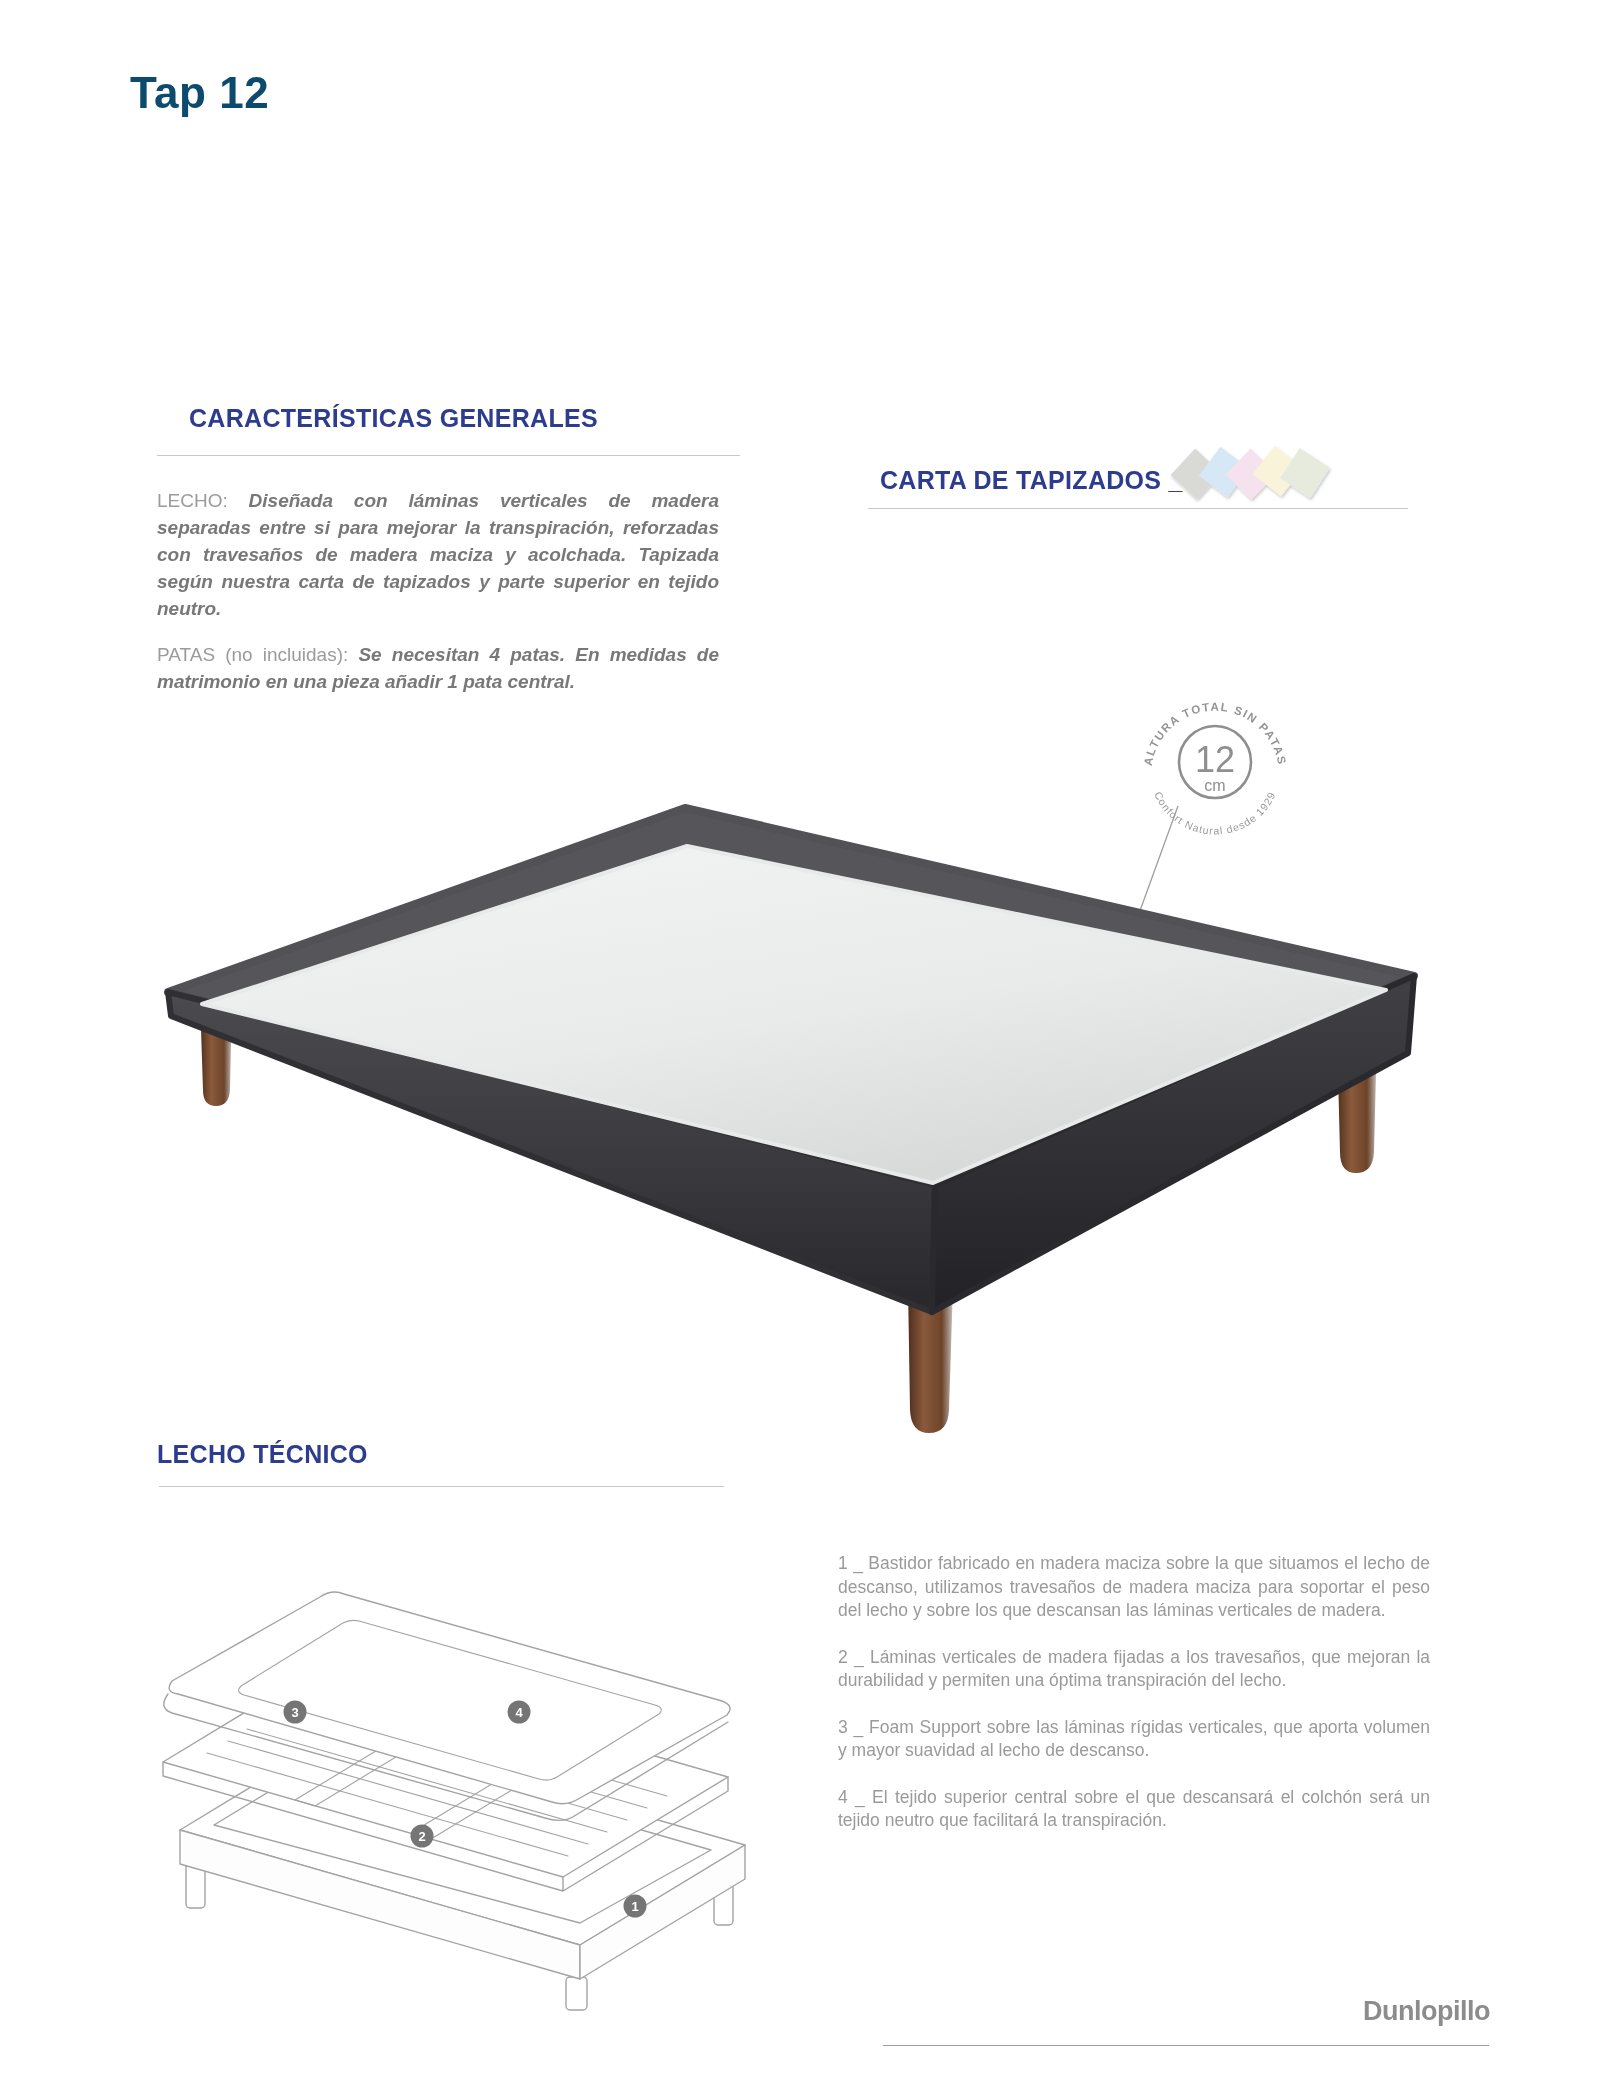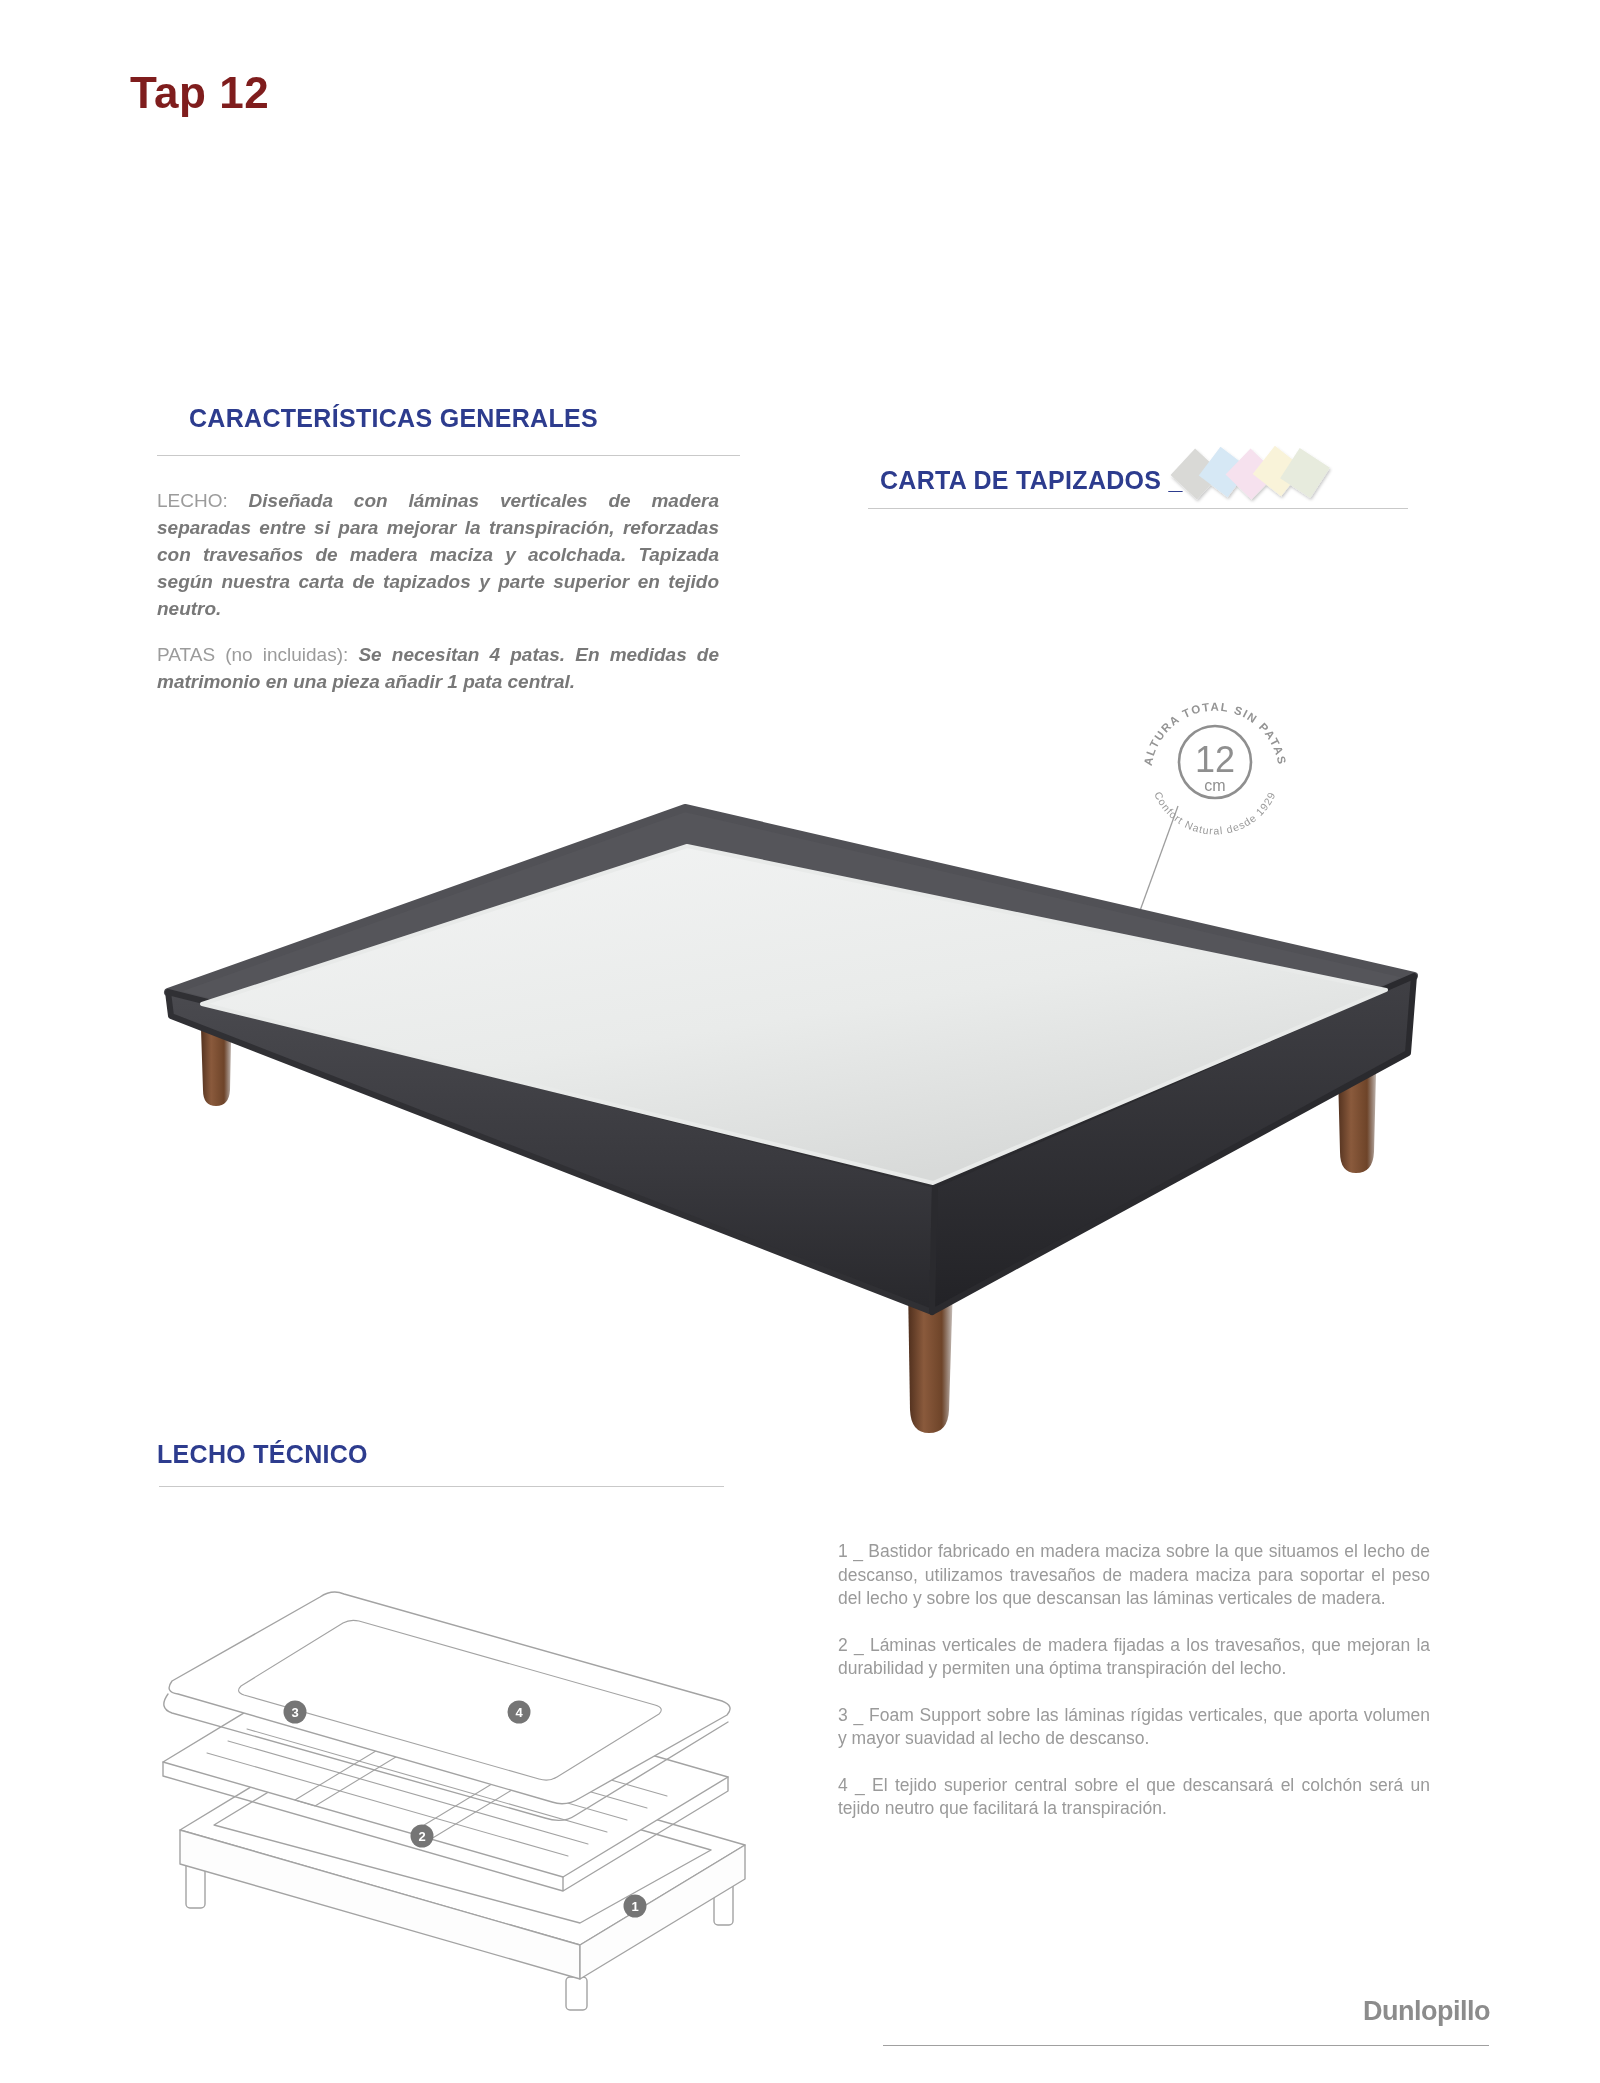--- a/index.html
+++ b/index.html
@@ -3,32 +3,32 @@
 <meta charset="utf-8">
 <style>
   html,body{margin:0;padding:0;background:#ffffff;}
   body{
     width:1600px;height:2083px;position:relative;overflow:hidden;
     font-family:"Liberation Sans","DejaVu Sans",sans-serif;
     -webkit-font-smoothing:antialiased;
   }
   .abs{position:absolute;}
   .page-title{
-    left:130px;top:68px;font-size:44px;font-weight:700;color:#7f1d1d;letter-spacing:0.5px;
+    left:130px;top:68px;font-size:44px;font-weight:700;color:#0c4a6e;letter-spacing:0.5px;
   }
   .section-heading{
     font-size:25px;font-weight:700;color:#2d3c8e;letter-spacing:0.3px;white-space:nowrap;
   }
   .divider{height:1px;background:#c9c9c9;}
   .char-body{left:157px;top:487px;width:562px;}
   .char-item{margin:0 0 19px 0;font-size:19px;line-height:27px;text-align:justify;}
   .char-label{color:#9b9b9b;font-weight:400;}
   .char-value{color:#787878;font-weight:700;font-style:italic;}
   .notes{left:838px;top:1540px;width:592px;}
-  .note{margin:0 0 23px 0;font-size:17.5px;line-height:23.5px;color:#9a9a9a;text-align:justify;}
+  .note{margin:12px 0 23px 0;font-size:17.5px;line-height:23.5px;color:#9a9a9a;text-align:justify;}
   .note .num{color:#9a9a9a;}
   .brand{
     left:1250px;top:1996px;width:240px;text-align:right;
     font-size:27px;font-weight:700;color:#8c8c8c;letter-spacing:-0.5px;
   }
   svg{display:block;}
 </style>
 </head>
 <body>
 

